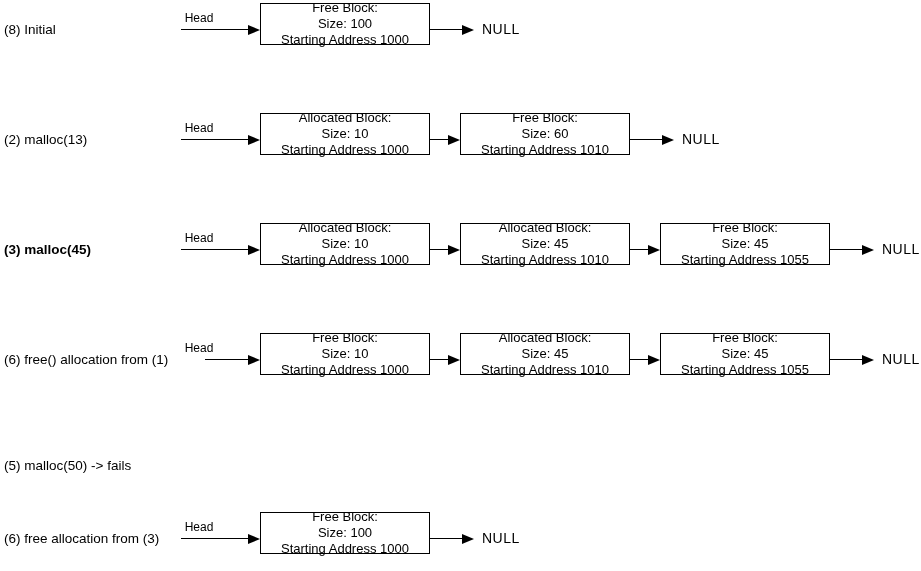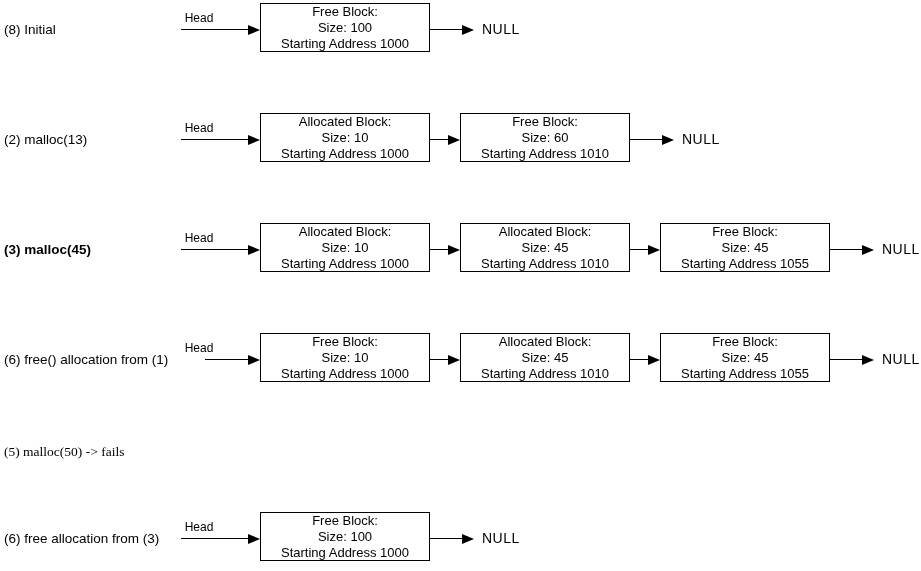--- a/index.html
+++ b/index.html
@@ -34,21 +34,21 @@
     position: absolute;
     width: 0;
     height: 0;
     border-style: solid;
     border-width: 5px 0 5px 12px;
     border-color: transparent transparent transparent var(--stroke, #000000);
   }
   .node-box {
     position: absolute;
     width: 170px;
-    height: 49px;
+    height: 42px;
     border: 1.5px solid var(--stroke, #000000);
     background: var(--bg, #ffffff);
     box-sizing: border-box;
     display: flex;
     flex-direction: column;
     justify-content: center;
     align-items: center;
     text-align: center;
   }
   .node-line {
@@ -153,21 +153,21 @@
       <div class="node-box" style="left: 660px; top: 333px;">
         <div class="node-line">Free Block:</div>
         <div class="node-line">Size: 45</div>
         <div class="node-line">Starting Address 1055</div>
       </div>
       <div class="hline" style="left: 830px; top: 359px; width: 32px;"></div>
       <div class="ahead" style="left: 862px; top: 355px;"></div>
       <div class="null-label" style="left: 882px; top: 351px;">NULL</div>
     </div>
     <div>
-      <div class="row-label" style="left: 4px; top: 444px; font-family: Liberation Serif, serif;">(5) malloc(50) -&gt; fails</div>
+      <div class="row-label" style="left: 4px; top: 458px;">(5) malloc(50) -&gt; fails</div>
     </div>
     <div>
       <div class="row-label" style="left: 4px; top: 531px;">(6) free allocation from (3)</div>
       <div class="head-label" style="left: 159px; top: 521px; width: 80px;">Head</div>
       <div class="hline" style="left: 181px; top: 538px; width: 67px;"></div>
       <div class="ahead" style="left: 248px; top: 534px;"></div>
       <div class="node-box" style="left: 260px; top: 512px;">
         <div class="node-line">Free Block:</div>
         <div class="node-line">Size: 100</div>
         <div class="node-line">Starting Address 1000</div>

